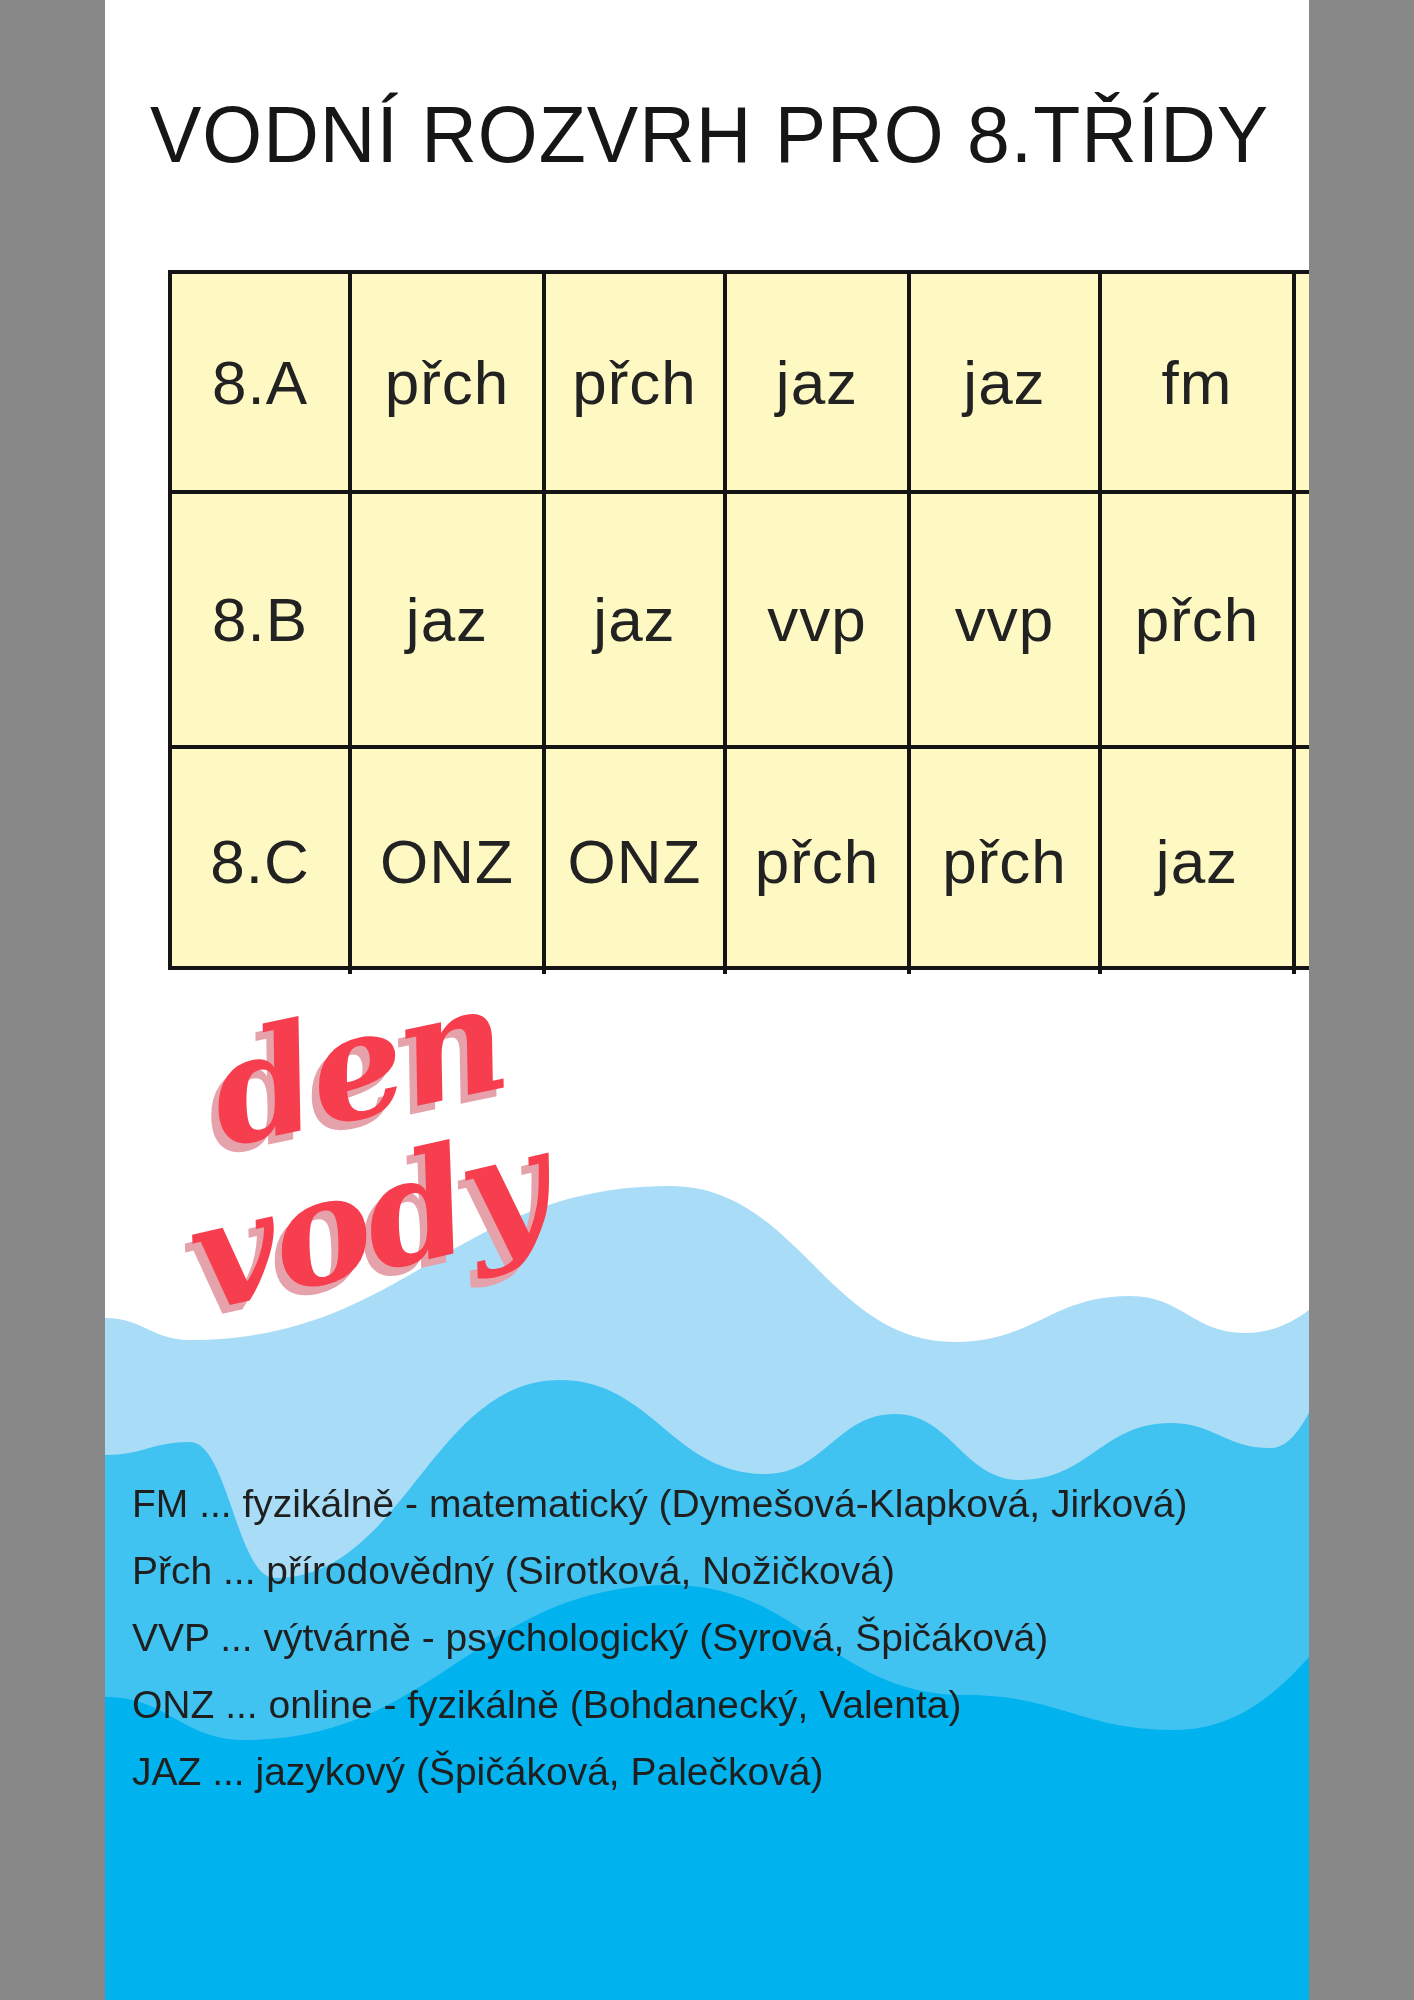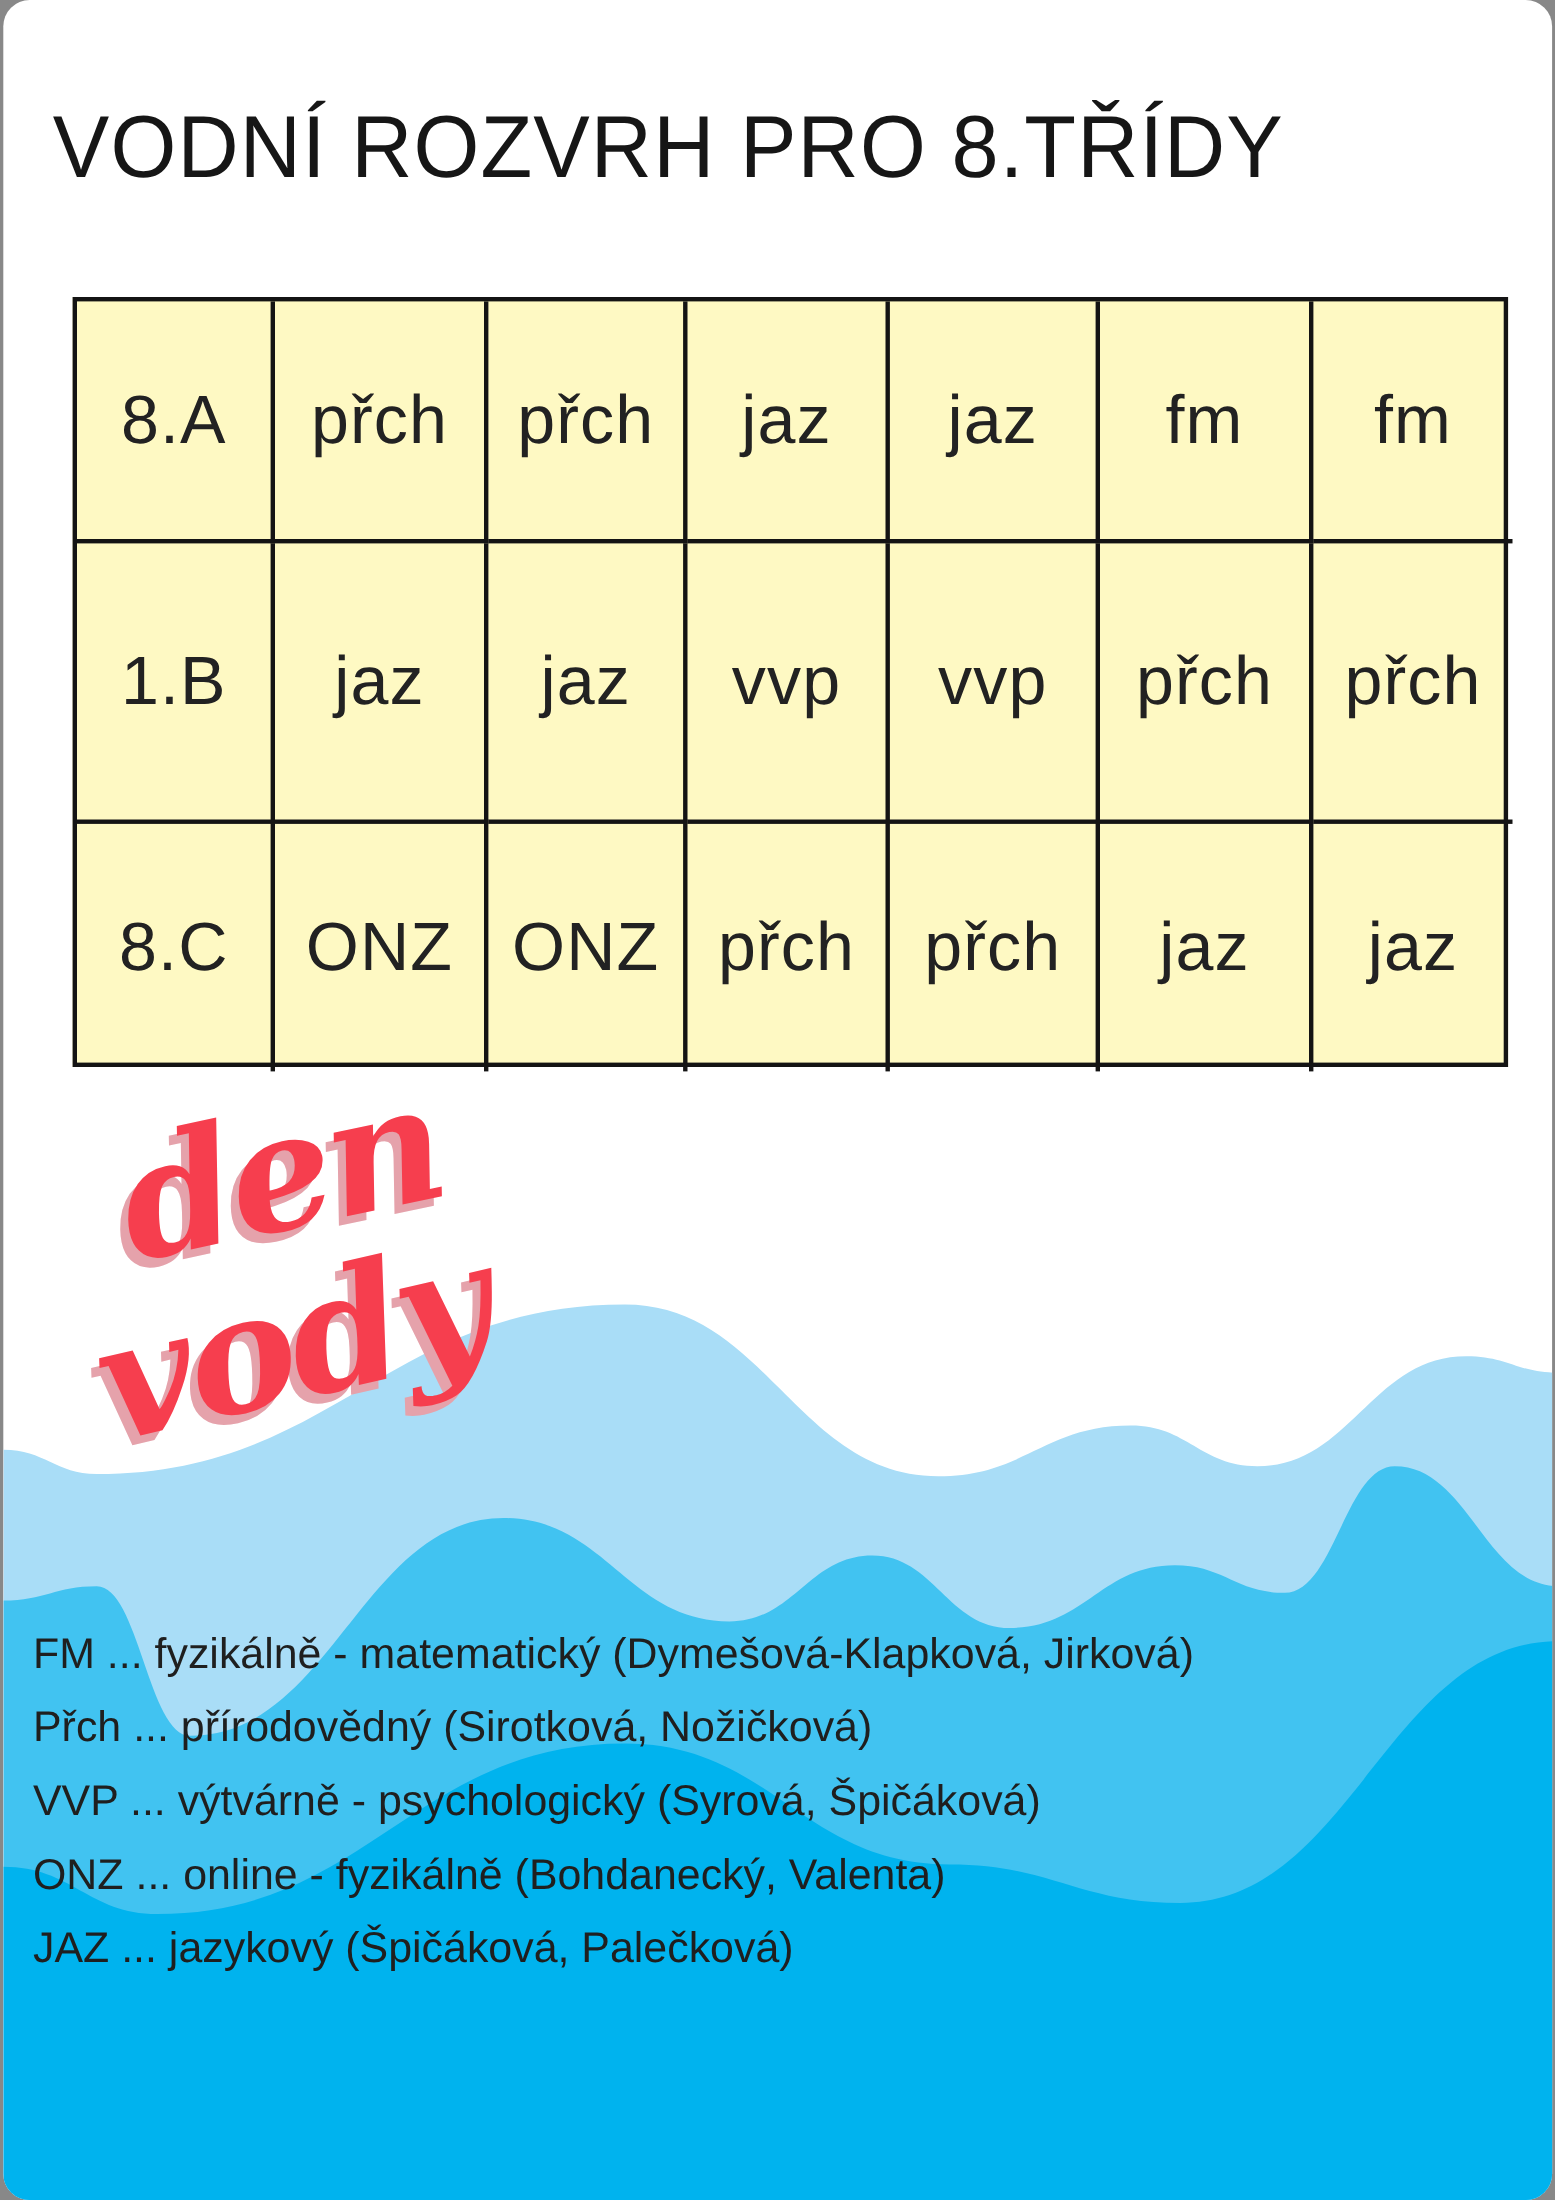--- a/index.html
+++ b/index.html
@@ -4,26 +4,25 @@
 <style>
   :root{
     --script-red:#f63e4e;
     --script-shadow:#e5a2ab;
     --table-border:#141414;
     --text-dark:#1f1f1f;
   }
   html,body{margin:0;padding:0;background:#888;}
   .canvas{
     position:relative;
-    width:1408px;height:2000px;
+    width:1204px;height:2000px;
     background:#ffffff;
     overflow:hidden;
     margin:0 auto;
     font-family:"Liberation Sans", sans-serif;
-    border-radius:24px;
   }
   .page-title{
     position:absolute;
     left:45px;top:88px;
     font-size:77px;
     font-weight:300;
     letter-spacing:1px;
     color:#161616;
     white-space:nowrap;
     transform:scaleY(1.04);
@@ -99,21 +98,21 @@
   <div class="schedule">
 
     <div class="cell">8.A</div>
     <div class="cell">přch</div>
     <div class="cell">přch</div>
     <div class="cell">jaz</div>
     <div class="cell">jaz</div>
     <div class="cell">fm</div>
     <div class="cell last-col">fm</div>
 
-    <div class="cell">1.B</div>
+    <div class="cell">8.B</div>
     <div class="cell">jaz</div>
     <div class="cell">jaz</div>
     <div class="cell">vvp</div>
     <div class="cell">vvp</div>
     <div class="cell">přch</div>
     <div class="cell last-col">přch</div>
 
     <div class="cell last-row">8.C</div>
     <div class="cell last-row">ONZ</div>
     <div class="cell last-row">ONZ</div>

